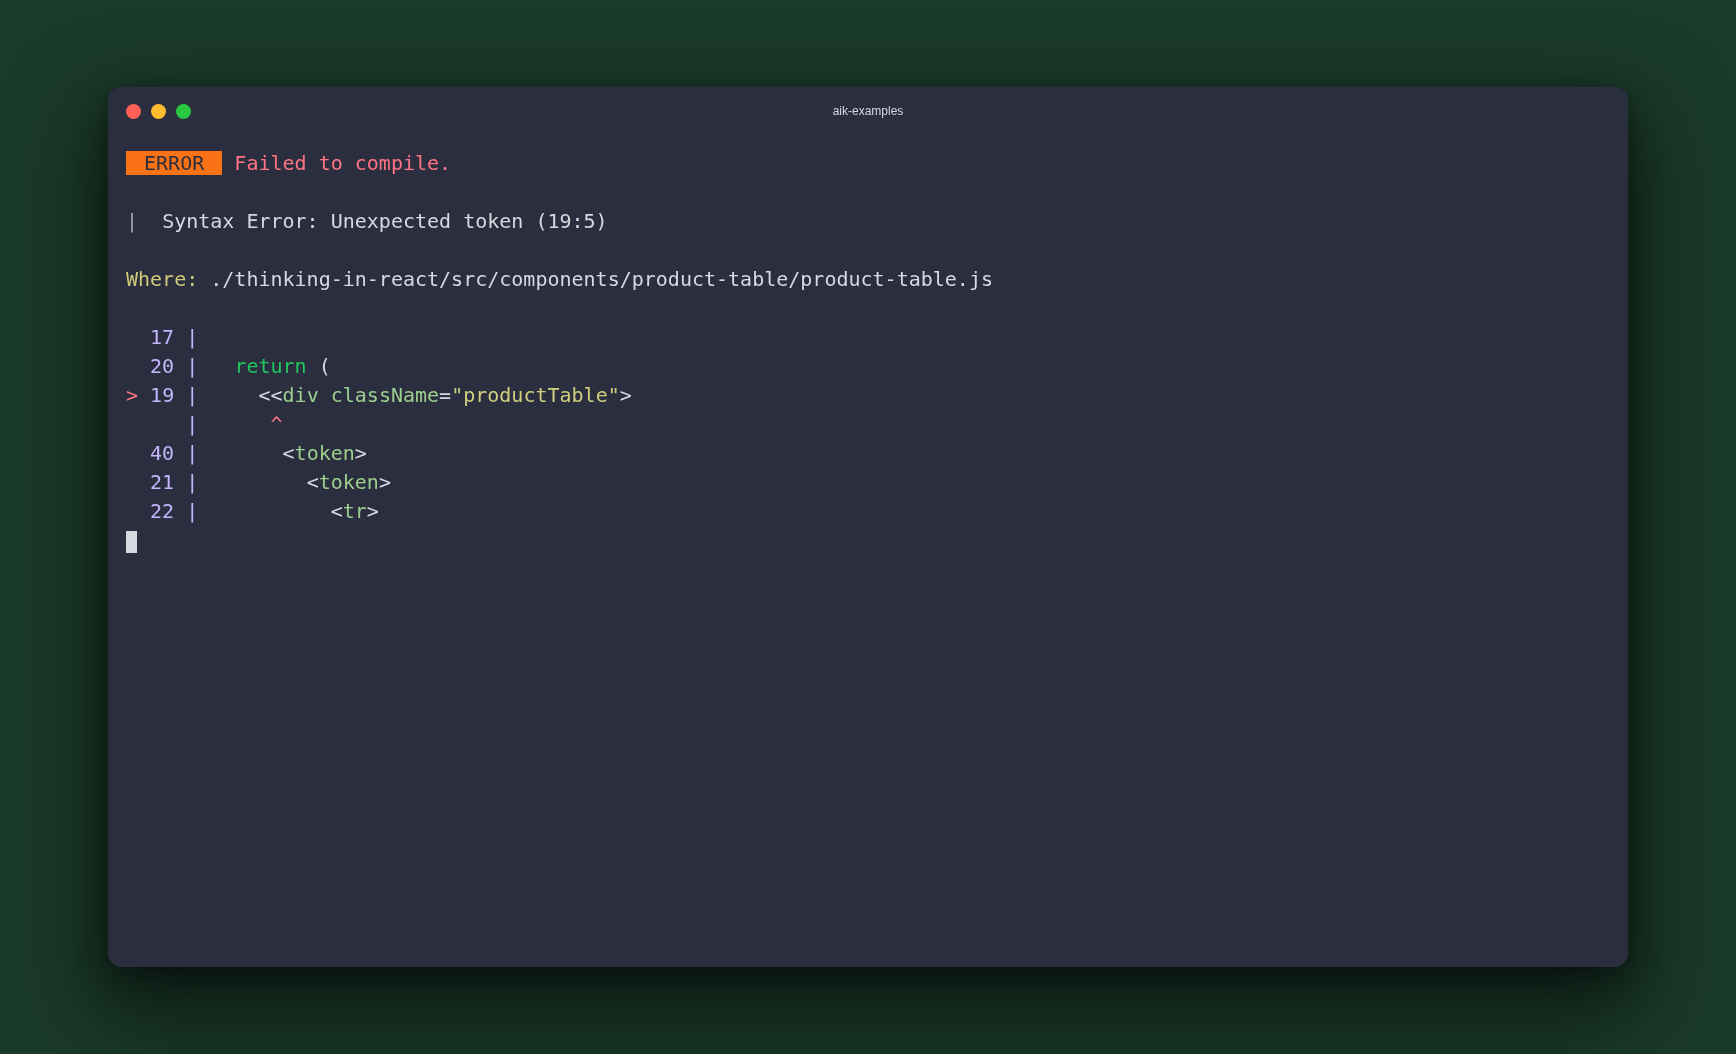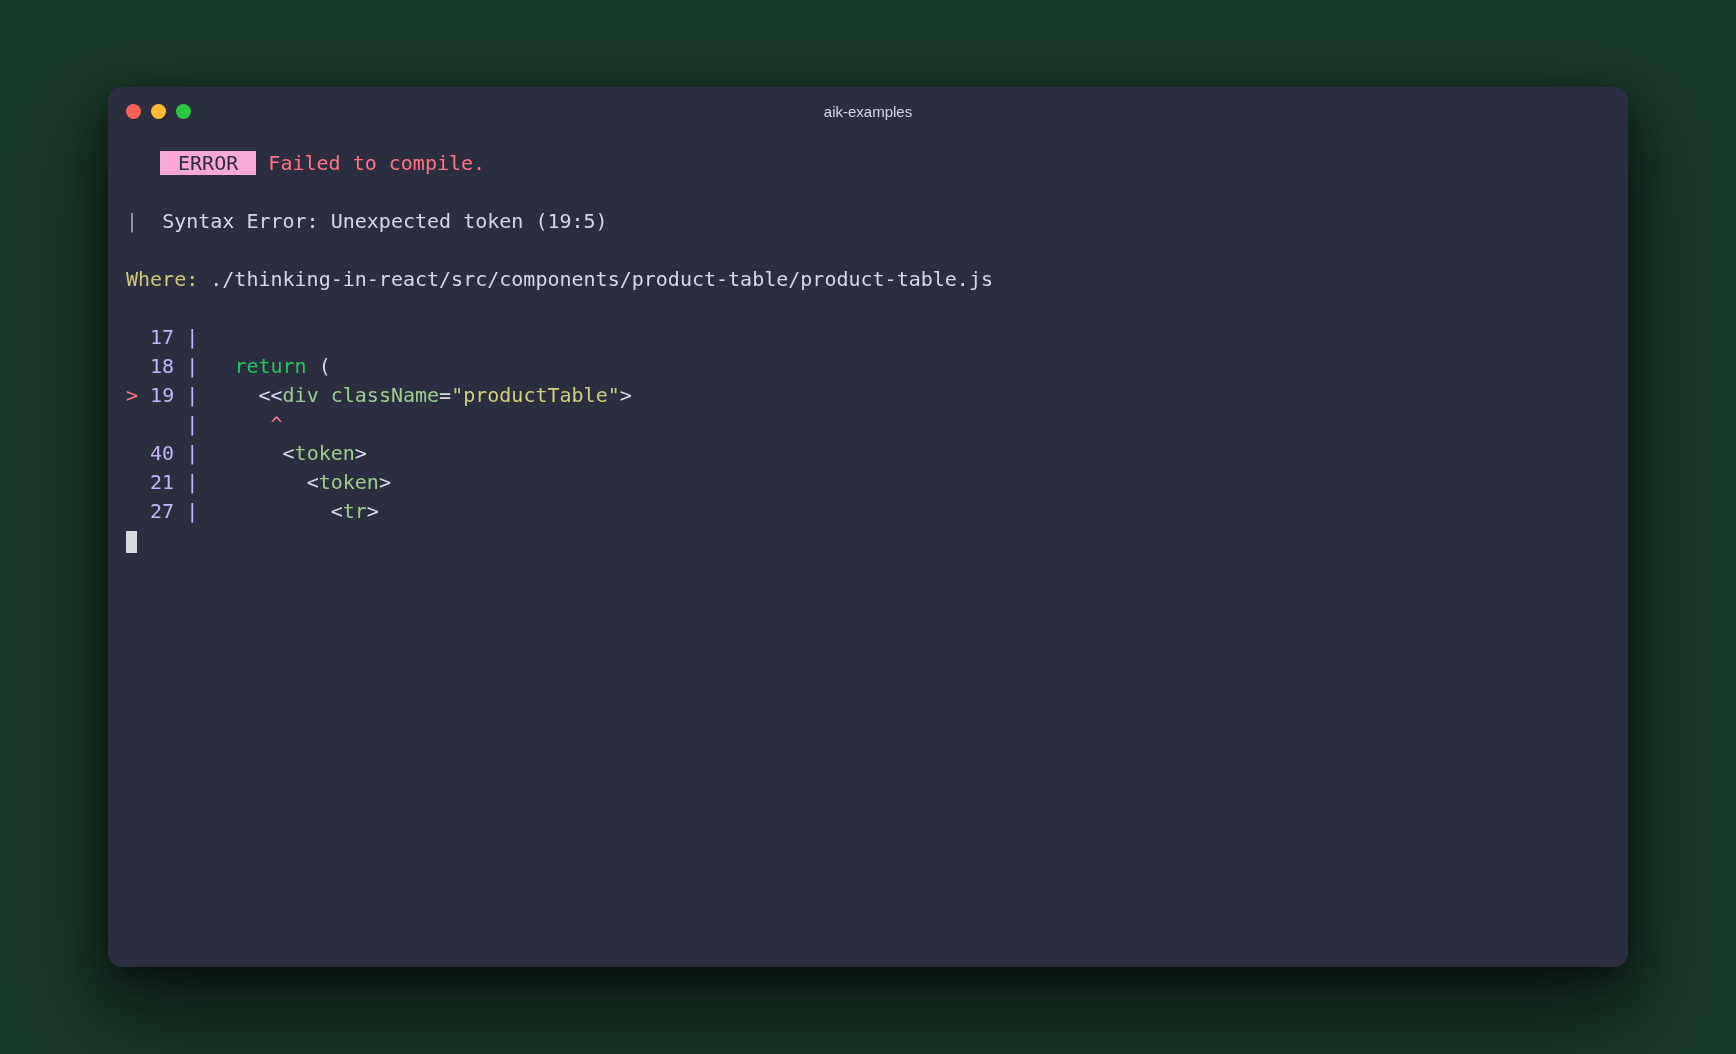--- a/index.html
+++ b/index.html
@@ -41,37 +41,36 @@
   }
   .dot.red    { background: #ff5f57; }
   .dot.yellow { background: #febc2e; }
   .dot.green  { background: #28c840; }
   .title {
     position: absolute;
     left: 50%;
     transform: translateX(-50%);
     color: #d7d9e0;
     font-family: -apple-system, BlinkMacSystemFont, "Segoe UI", sans-serif;
-    font-size: 15px;
+    font-size: 12px;
     font-weight: 400;
   }
   .terminal {
     flex: 1;
     padding: 14px 18px;
     font-size: 20px;
     line-height: 1.45;
     color: #d7d9e0;
     white-space: pre;
     overflow: hidden;
   }
   .badge-error {
-    background: #f9a8d4;
+    background: #f97316;
     color: #2b2e3e;
     padding: 0 6px;
-    margin-left: 34px;
   }
   .c-red     { color: #ff7484; text-align: center; }
   .c-dim     { color: #a0a3b1; }
   .c-yellow  { color: #d0c97a; text-align: center; }
   .c-gutter  { color: #c4b5fd; }
   .c-cyan    { color: #22c55e; }
   .c-green   { color: #9ccf8f; text-align: right; }
   .c-string  { color: #d2cf7f; }
   .cursor {
     display: inline-block;
@@ -94,20 +93,20 @@
     <div class="title">aik-examples</div>
   </div>
 
   <div class="terminal"><span class="badge-error"> ERROR </span> <span class="c-red">Failed to compile.</span>
 
 <span class="c-dim">|  </span><span>Syntax Error: Unexpected token (19:5)</span>
 
 <span class="c-yellow">Where:</span><span> ./thinking-in-react/src/components/product-table/product-table.js</span>
 
 <div id="code-frame"><span class="c-gutter">  17 | </span>
-<span class="c-gutter">  18 |   </span><span class="c-cyan">return</span><span> (</span>
+<span class="c-gutter">  20 |   </span><span class="c-cyan">return</span><span> (</span>
 <span class="c-red">&gt; </span><span class="c-gutter">19 |     </span><span>&lt;&lt;</span><span class="c-green">div</span><span> </span><span class="c-green">className</span><span>=</span><span class="c-string">"productTable"</span><span>&gt;</span>
 <span class="c-gutter">     |      </span><span class="c-red">^</span>
 <span class="c-gutter">  40 |       </span><span>&lt;</span><span class="c-green">token</span><span>&gt;</span>
 <span class="c-gutter">  21 |         </span><span>&lt;</span><span class="c-green">token</span><span>&gt;</span>
-<span class="c-gutter">  27 |           </span><span>&lt;</span><span class="c-green">tr</span><span>&gt;</span>
+<span class="c-gutter">  22 |           </span><span>&lt;</span><span class="c-green">tr</span><span>&gt;</span>
 </div><span class="cursor"></span></div>
 </div>
 
 </body></html>

